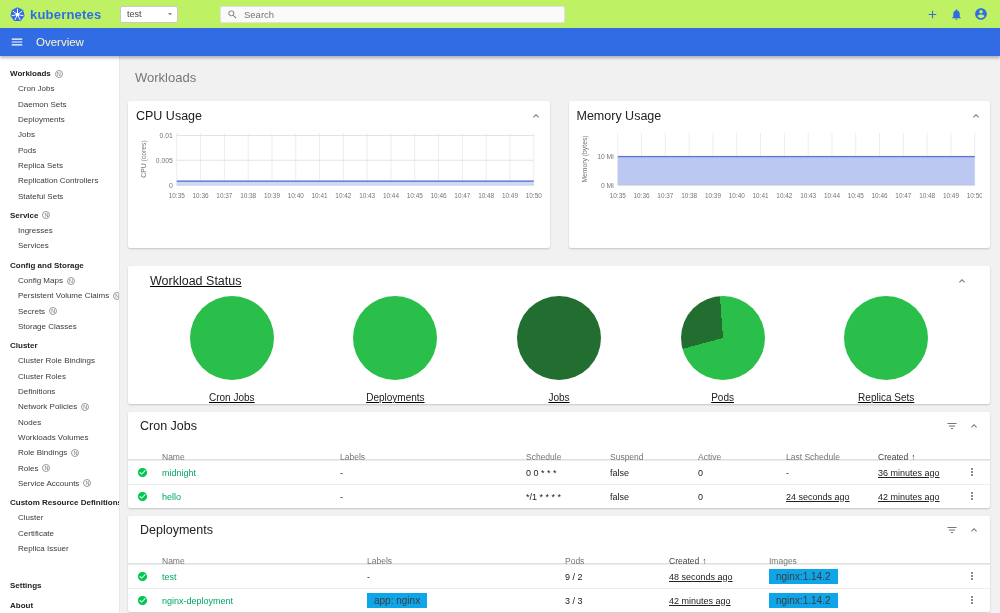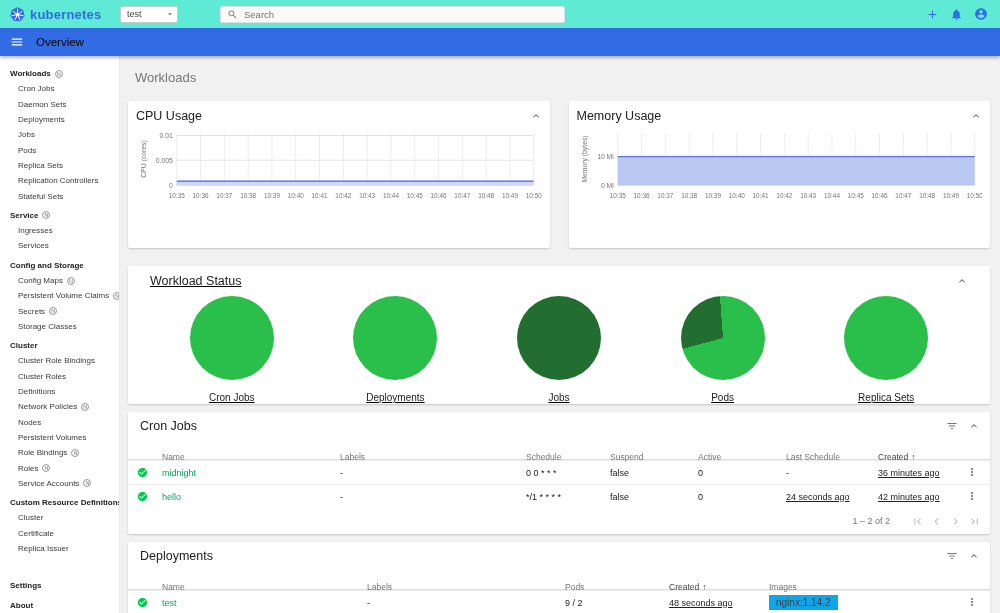--- a/index.html
+++ b/index.html
@@ -1,36 +1,36 @@
 <!DOCTYPE html>
 <html style="--blue: #326ce5; --link: #00a862;"><head>
 <meta charset="utf-8">
 <style>
   * { margin:0; padding:0; box-sizing:border-box; }
   html,body { width:1000px; height:613px; overflow:hidden; background:#fff;
     font-family:"Liberation Sans","DejaVu Sans",sans-serif; }
   .app { width:1000px; height:613px; display:flex; flex-direction:column; }
 
   
-  .top-header { height:28px; flex:0 0 28px; background:#5eead4; display:flex; align-items:center; padding:0 12px 0 10px; }
+  .top-header { height:28px; flex:0 0 28px; background:#bef264; display:flex; align-items:center; padding:0 12px 0 10px; }
   .brand { display:flex; align-items:center; gap:5px; width:110px; cursor:pointer; }
   .brand-text { color:var(--blue); font-size:13px; font-weight:700; letter-spacing:.2px; }
   .ns-select { width:58px; height:17px; border:1px solid #c9c9c9; border-radius:2px; display:flex;
     align-items:center; justify-content:space-between; padding:0 2px 0 6px; font-size:9px; color:#444;
     margin-right:42px; cursor:pointer; background:#fff; }
   .search-box { width:345px; height:17px; background:#fafafa; border:1px solid #e1e1e1; border-radius:2px;
     display:flex; align-items:center; padding:0 6px; gap:6px; }
   .search-box input { border:none; outline:none; background:transparent; flex:1; font-size:9.5px;
     color:#333; font-family:inherit; }
   .header-actions { margin-left:auto; display:flex; align-items:center; gap:11px; }
   .header-actions svg { cursor:pointer; }
 
   
   .blue-bar { height:28px; flex:0 0 28px; background:var(--blue); display:flex; align-items:center;
-    gap:12px; padding:0 10px; color:#000000; box-shadow:0 2px 3px rgba(0,0,0,.28); position:relative; z-index:5; }
+    gap:12px; padding:0 10px; color:#fef9c3; box-shadow:0 2px 3px rgba(0,0,0,.28); position:relative; z-index:5; }
   .blue-bar .bar-title { font-size:11.5px; }
 
   
   .body-row { flex:1; display:flex; min-height:0; }
   .sidebar { width:120px; flex:0 0 120px; background:#fff; border-right:1px solid #e8e8e8;
     padding:6px 0 0 0; overflow:hidden; }
   .sb-item { display:flex; align-items:center; height:15.3px; padding-left:18px; font-size:8px;
     color:#3a3a3a; cursor:pointer; white-space:nowrap; }
   .sb-item.lvl0 { padding-left:10px; font-weight:700; color:#222; margin-top:4px; }
   .sb-item.gap { margin-top:22px; }
@@ -202,21 +202,21 @@
           <span>Definitions</span>
         </div>
         <div class="sb-item">
           <span>Network Policies</span>
           <span class="badge-n">N</span>
         </div>
         <div class="sb-item">
           <span>Nodes</span>
         </div>
         <div class="sb-item">
-          <span>Persistent Volumes</span>
+          <span>Workloads Volumes</span>
         </div>
         <div class="sb-item">
           <span>Role Bindings</span>
           <span class="badge-n">N</span>
         </div>
         <div class="sb-item">
           <span>Roles</span>
           <span class="badge-n">N</span>
         </div>
         <div class="sb-item">
@@ -445,45 +445,20 @@
               <div class="t-cell">*/1 * * * *</div>
               <div class="t-cell">false</div>
               <div class="t-cell">0</div>
               <div class="t-cell"><span class="ago">24 seconds ago</span></div>
               <div class="t-cell"><span class="ago">42 minutes ago</span></div>
               <div class="t-cell" style="cursor: pointer;"><svg width="12" height="12" viewBox="0 0 24 24">
                   <path fill="#757575" d="M12 8c1.1 0 2-.9 2-2s-.9-2-2-2-2 .9-2 2 .9 2 2 2zm0 2c-1.1 0-2 .9-2 2s.9 2 2 2 2-.9 2-2-.9-2-2-2zm0 6c-1.1 0-2 .9-2 2s.9 2 2 2 2-.9 2-2-.9-2-2-2z"></path>
                 </svg></div>
             </div>
           </div>
-        <div class="pagination">
-          <span>1 – 2 of 2</span>
-          <span class="pg-icons">
-            <span class="pg-btn">
-                <svg width="13" height="13" viewBox="0 0 24 24">
-                  <path fill="#c1c1c1" d="M18.41 16.59L13.82 12l4.59-4.59L17 6l-6 6 6 6zM6 6h2v12H6z"></path>
-                </svg>
-              </span>
-            <span class="pg-btn">
-                <svg width="13" height="13" viewBox="0 0 24 24">
-                  <path fill="#c1c1c1" d="M15.41 7.41L14 6l-6 6 6 6 1.41-1.41L10.83 12z"></path>
-                </svg>
-              </span>
-            <span class="pg-btn">
-                <svg width="13" height="13" viewBox="0 0 24 24">
-                  <path fill="#c1c1c1" d="M10 6L8.59 7.41 13.17 12l-4.58 4.59L10 18l6-6z"></path>
-                </svg>
-              </span>
-            <span class="pg-btn">
-                <svg width="13" height="13" viewBox="0 0 24 24">
-                  <path fill="#c1c1c1" d="M5.59 7.41L10.18 12l-4.59 4.59L7 18l6-6-6-6zM16 6h2v12h-2z"></path>
-                </svg>
-              </span>
-          </span>
-        </div>
       </section>
 
       <section class="card table-card">
         <div class="card-head">
           <span class="card-title">Deployments</span>
           <span class="head-spacer"></span>
           <span class="icon-btn">
               <svg width="12" height="12" viewBox="0 0 24 24">
                 <path fill="#757575" d="M10 18h4v-2h-4v2zM3 6v2h18V6H3zm3 7h12v-2H6v2z"></path>
               </svg>

